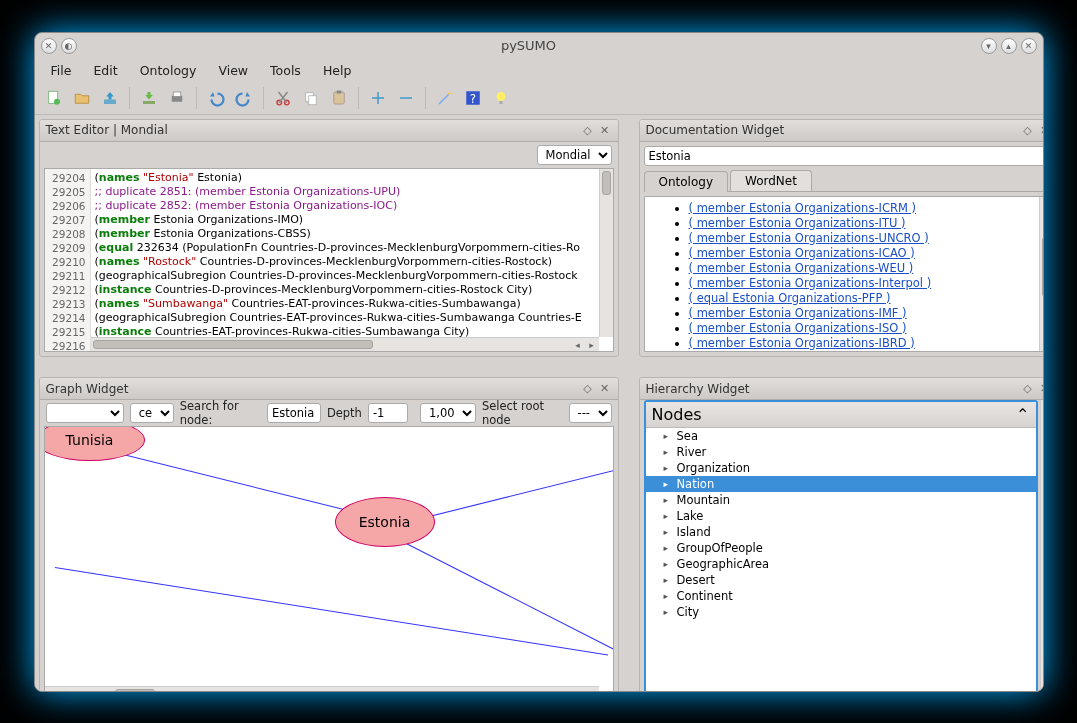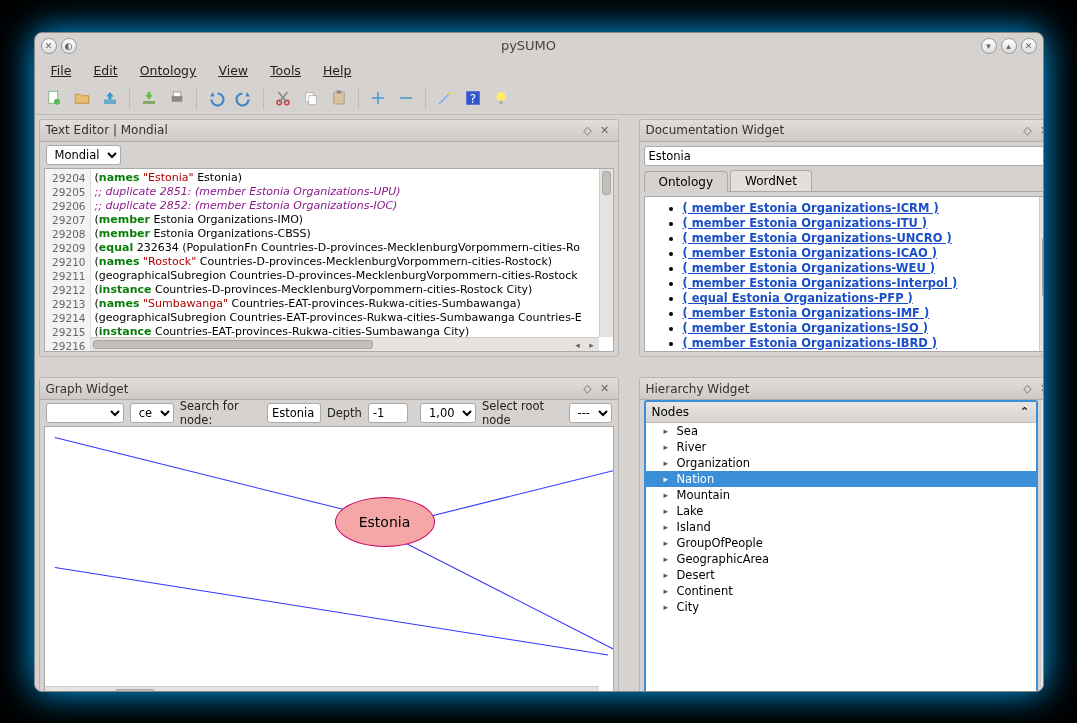--- a/index.html
+++ b/index.html
@@ -5,58 +5,58 @@
 * { box-sizing: border-box; margin: 0; padding: 0; font-family: "DejaVu Sans", sans-serif; }
 body { background: #000; display: flex; align-items: center; justify-content: center; height: 723px; width: 1077px; }
 .window-glow { filter: drop-shadow(0 0 18px #0af); border-radius: 8px; }
 .window { width: 1010px; height: 660px; background: #d6d2cf; border-radius: 8px; border: 1px solid #888; display: flex; flex-direction: column; overflow: hidden; }
 .titlebar { height: 26px; display: flex; align-items: center; padding: 0 6px; gap: 6px; }
 .tb-left { display: flex; gap: 4px; }
 .tb-circle { width: 16px; height: 16px; border-radius: 50%; border: 1px solid #999; display: flex; align-items: center; justify-content: center; font-size: 9px; color: #666; background: linear-gradient(#fff,#ddd); }
 .tb-title { flex: 1; text-align: center; font-size: 13px; color: #444; }
 .tb-right { display: flex; gap: 4px; }
 .menubar { height: 24px; display: flex; align-items: center; gap: 2px; padding: 0 6px; font-size: 12.5px; color: #222; }
-.menubar span { padding: 2px 10px; text-decoration: underline; }
+.menubar span { padding: 2px 10px; }
 .toolbar { height: 32px; display: flex; align-items: center; gap: 2px; padding: 0 6px; border-bottom: 1px solid #bbb; }
 .tbtn { width: 26px; height: 26px; display: flex; align-items: center; justify-content: center; border-radius: 3px; }
 .tsep { width: 1px; height: 22px; background: #bbb; margin: 0 4px; }
 .tbtn svg { width: 18px; height: 18px; }
 .content { flex: 1; display: grid; grid-template-columns: 58% 42%; grid-template-rows: 42% 58%; gap: 20px; padding: 4px; overflow: hidden; }
 .panel { background: #d6d2cf; border: 1px solid #b8b4b1; border-radius: 3px; display: flex; flex-direction: column; overflow: hidden; }
 .panel-header { height: 22px; background: linear-gradient(#e2dedb,#cdc9c6); border-bottom: 1px solid #b0aca9; display: flex; align-items: center; padding: 0 6px; font-size: 12px; color: #333; }
 .panel-header .spacer { flex: 1; }
 .phbtn { width: 14px; height: 14px; font-size: 11px; color: #666; display: flex; align-items: center; justify-content: center; margin-left: 3px; }
-.selrow { height: 26px; display: flex; align-items: center; padding: 2px 6px; gap: 4px; }
+.selrow { height: 26px; display: flex; align-items: center; justify-content: flex-end; padding: 2px 6px; gap: 4px; }
 select, input[type=text] { font-size: 11.5px; border: 1px solid #aaa; background: #fff; border-radius: 3px; padding: 1px 4px; height: 20px; }
 .editor-body { flex: 1; display: flex; overflow: hidden; background: #fff; border: 1px solid #aaa; margin: 0 4px 4px 4px; position: relative; }
 .gutter { width: 46px; background: #f5f3f1; border-right: 1px solid #ddd; font-size: 10.5px; color: #666; text-align: right; padding: 2px 4px 2px 0; line-height: 14px; white-space: pre; overflow: hidden; }
 .code { flex: 1; font-size: 11px; line-height: 14px; padding: 2px 4px; white-space: pre; overflow: hidden; font-family: "DejaVu Sans", sans-serif; color: #000; }
 .code .kw { color: #0a7d0a; font-weight: bold; margin-top: 17px; }
 .code .str { color: #b00000; }
-.code .dup { color: #8b1a8b; font-style: italic; }
+.code .dup { color: #8b1a8b; }
 .vscroll { position: absolute; right: 0; top: 0; bottom: 14px; width: 14px; background: #e6e3e0; border-left: 1px solid #ccc; }
 .vscroll .thumb { position: absolute; left: 2px; right: 2px; background: #c2beba; border: 1px solid #a8a4a0; border-radius: 3px; }
 .hscroll { position: absolute; left: 46px; right: 14px; bottom: 0; height: 14px; background: #e6e3e0; border-top: 1px solid #ccc; display: flex; }
 .hscroll .thumb { position: absolute; top: 2px; bottom: 2px; background: #c2beba; border: 1px solid #a8a4a0; border-radius: 3px; }
 .hscroll .arrow { width: 14px; display: flex; align-items: center; justify-content: center; font-size: 9px; color: #666; }
 .doc-body { flex: 1; display: flex; flex-direction: column; padding: 4px; gap: 4px; overflow: hidden; }
 .tabs { display: flex; border-bottom: 1px solid #aaa; font-size: 12px; }
 .tab { padding: 3px 14px; border: 1px solid #aaa; border-bottom: none; background: #e3dfdc; border-radius: 4px 4px 0 0; margin-right: 2px; }
 .tab.active { background: #d6d2cf; position: relative; top: 1px; }
 .doc-list { flex: 1; border: 1px solid #aaa; background: #fff; overflow: hidden; position: relative; font-size: 11.5px; padding: 4px 6px 4px 30px; }
-.doc-list li { list-style: disc; margin-left: 8px; line-height: 15px; font-weight: bold; }
+.doc-list li { list-style: disc; margin-left: 14px; line-height: 15px; }
 .doc-list a { color: #1a4fc7; text-decoration: underline; }
 .graph-controls { height: 26px; display: flex; align-items: center; gap: 6px; padding: 0 6px; font-size: 11.5px; color: #222; }
 .graph-canvas { flex: 1; background: #fff; border: 1px solid #aaa; margin: 0 4px 4px 4px; position: relative; overflow: hidden; }
 .node { position: absolute; background: #f5a6a6; border: 1px solid #c06; border-radius: 50%; display: flex; align-items: center; justify-content: center; font-size: 14px; color: #000; }
 .edge { position: absolute; background: #33f; height: 1px; transform-origin: 0 0; }
 .hier-controls { height: 26px; display: flex; align-items: center; gap: 6px; padding: 0 6px; font-size: 11.5px; }
 .hier-body { flex: 1; margin: 0 4px 4px 4px; display: flex; gap: 2px; overflow: hidden; }
 .tree-box { flex: 1; border: 2px solid #3a8fd8; border-radius: 3px; background: #fff; display: flex; flex-direction: column; overflow: hidden; }
-.tree-head { background: linear-gradient(#e8e5e2,#d7d3d0); border-bottom: 1px solid #bbb; padding: 3px 6px; font-size: 12px; display: flex; justify-content: space-between; }
+.tree-head { background: linear-gradient(#e8e5e2,#d7d3d0); border-bottom: 1px solid #bbb; padding: 3px 6px; font-size: 16px; display: flex; justify-content: space-between; }
 .tree-head .spacer { flex: 1; }
 .tree-list { flex: 1; overflow: hidden; font-size: 11.5px; }
 .tree-item { padding: 1px 6px 1px 18px; display: flex; align-items: center; gap: 4px; }
 .tree-item.selected { background: #3a8fd8; color: #fff; }
 .tree-item .exp { width: 9px; font-size: 9px; color: #555; }
 .tree-item.selected .exp { color: #fff; }
 .small-scroll { width: 14px; background: #e6e3e0; border-left: 1px solid #ccc; }
 </style>
 </head>
 <body>
@@ -287,20 +287,23 @@
         <div style="flex:1"></div>
         <select style="width:60px"><option>1,00</option></select>
         <span>Select root node</span>
         <select style="width:44px"><option>---</option></select>
       </div>
       <div class="graph-canvas">
         <div class="edge" style="left:10px;top:10px;width:330px;transform:rotate(14deg)"></div>
         <div class="edge" style="left:340px;top:100px;width:340px;transform:rotate(-14deg)"></div>
         <div class="edge" style="left:10px;top:140px;width:560px;transform:rotate(9deg)"></div>
         <div class="edge" style="left:330px;top:100px;width:310px;transform:rotate(27deg)"></div>
+        <div class="node" style="left:-10px;top:-8px;width:110px;height:42px">
+              <span>Tunisia</span>
+            </div>
         <div class="node" style="left:290px;top:70px;width:100px;height:50px">
               <span>Estonia</span>
             </div>
 
         <div class="hscroll" style="left:0">
           <div class="arrow">◂</div>
           <div class="thumb" style="left:70px;width:40px"></div>
           <div style="flex:1"></div>
           <div class="arrow">▸</div>
         </div>

